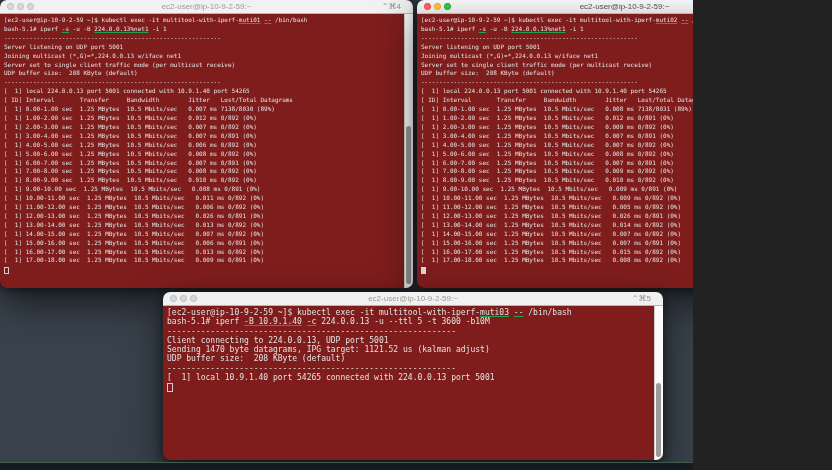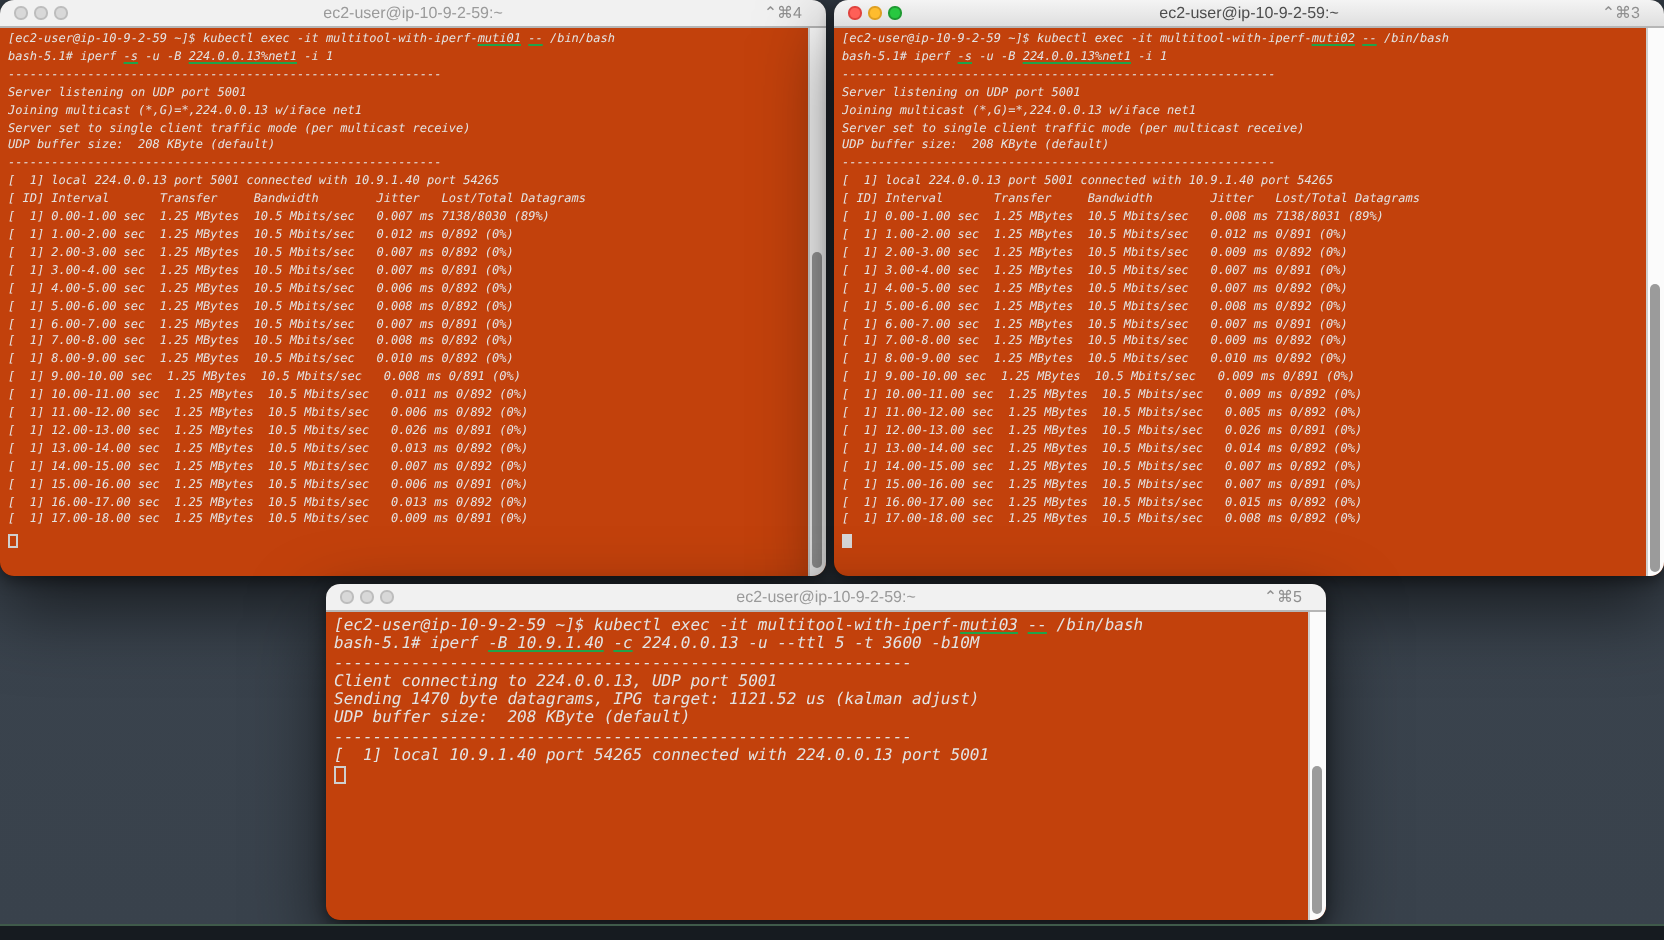--- a/index.html
+++ b/index.html
@@ -1,17 +1,17 @@
 <!DOCTYPE html>
 <html style="--green: #1fa34a; --tl-red: #ff5f57; --tl-yellow: #febc2e; --tl-green: #28c840;"><head>
 <meta charset="utf-8">
 <style>
   html,body{margin:0;padding:0;background:#222;}
   #desktop{
-    position:relative;width:832px;height:470px;overflow:hidden;
+    position:relative;width:693px;height:470px;overflow:hidden;
     background:linear-gradient(180deg,#333c46 0%,#3a434d 55%,#39424c 100%);
     font-family:"Liberation Sans",sans-serif;
   }
   .bottom-edge{position:absolute;left:0;bottom:0;width:832px;height:7px;
     background:#161b20;border-top:1px solid #3f5a4a;}
   .window{position:absolute;border-radius:7px;
     box-shadow:0 16px 38px rgba(0,0,0,.6),0 2px 8px rgba(0,0,0,.45);
     background:#000;}
   .titlebar{position:absolute;top:0;left:0;right:0;height:13px;
     border-radius:7px 7px 0 0;border-bottom:1px solid #b6b6b6;
@@ -20,22 +20,22 @@
   .lights{position:absolute;left:7px;top:3px;display:flex;gap:3.5px;}
   .light{width:6.5px;height:6.5px;border-radius:50%;box-sizing:border-box;}
   .unfocused .light{background:#d8d8d8;border:1px solid #bdbdbd;}
   .focused .light.red{background:var(--tl-red);border:1px solid #e0443e;}
   .focused .light.yellow{background:var(--tl-yellow);border:1px solid #dfa023;}
   .focused .light.green{background:var(--tl-green);border:1px solid #1f9a32;}
   .wtitle{position:absolute;left:0;right:0;top:1px;text-align:center;
     font-size:8px;line-height:12px;color:#4d4d4d;}
   .unfocused .wtitle{color:#9a9a9a;}
   .wshortcut{position:absolute;right:12px;top:1px;font-size:8px;line-height:12px;color:#8f8f8f;}
-  .content{position:absolute;top:14px;left:0;right:0;bottom:0;background:#c2410c;
-    border-radius:0 0 7px 7px;overflow:hidden;font-style:italic;}
+  .content{position:absolute;top:14px;left:0;right:0;bottom:0;background:#7f1d1d;
+    border-radius:0 0 7px 7px;overflow:hidden;}
   .term{position:absolute;top:2px;left:4px;right:10px;bottom:0;overflow:hidden;
     font-family:"DejaVu Sans Mono",monospace;color:#e3e3e3;white-space:pre;}
   .term-sm{font-size:6px;line-height:8.9px;}
   .term-lg{font-size:8px;line-height:9.3px;}
   .u{text-decoration:underline;text-decoration-color:var(--green);text-decoration-thickness:1px;text-underline-offset:1px;}
   .cursor{display:inline-block;vertical-align:bottom;box-sizing:border-box;}
   .term-sm .cursor{width:4.5px;height:7.5px;}
   .term-lg .cursor{width:5.5px;height:8.5px;}
   .cursor.hollow{border:1px solid #cfcfcf;}
   .cursor.solid{background:#d6d6d6;}

